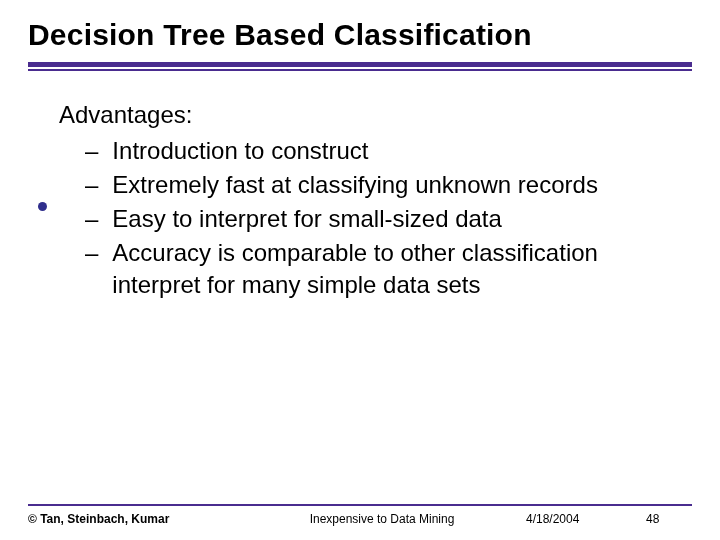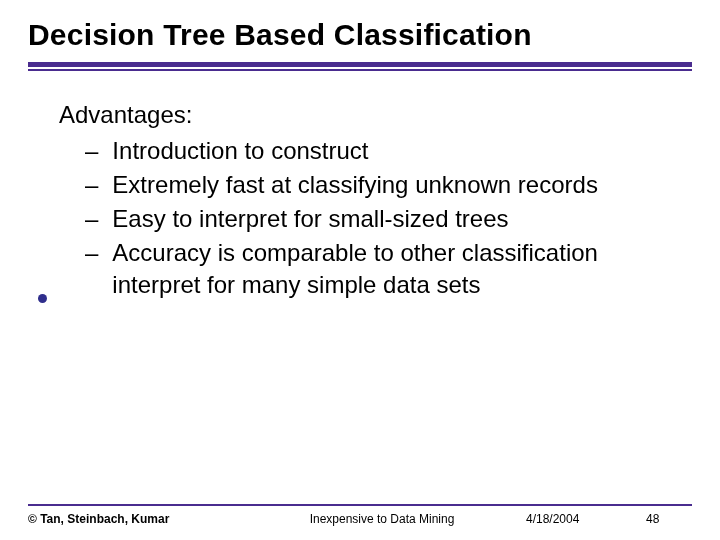--- a/index.html
+++ b/index.html
@@ -3,21 +3,21 @@
 <meta charset="utf-8">
 <style>
   * { margin: 0; padding: 0; box-sizing: border-box; }
   html, body { width: 720px; height: 540px; font-family: Arial, Helvetica, sans-serif; background: #fff; color: #000; }
   .slide { position: relative; width: 720px; height: 540px; padding: 18px 28px 0 28px; }
   .title { font-size: 30px; font-weight: bold; letter-spacing: 0.2px; }
   .rule { margin-top: 10px; }
   .rule .bar-thick { height: 5px; background: #4a2c8f; }
   .rule .bar-thin  { height: 2px; background: #4a2c8f; margin-top: 2px; }
   .content { margin-top: 28px; padding-left: 10px; }
-  .lvl1 { display: flex; align-items: flex-end; font-size: 24px; line-height: 1.35; }
+  .lvl1 { display: flex; align-items: center; font-size: 24px; line-height: 1.35; }
   .dot { display: inline-block; width: 9px; height: 9px; border-radius: 50%; background: #2f2e8c; margin-top: 11px; margin-right: 12px; flex: 0 0 auto; }
   .lvl1-text { flex: 1 1 auto; }
   .sublist { margin-top: 4px; padding-left: 26px; }
   .lvl2 { display: flex; align-items: flex-start; font-size: 24px; line-height: 1.33; margin-bottom: 2px; }
   .dash { flex: 0 0 auto; margin-right: 14px; }
   .lvl2-text { flex: 1 1 auto; max-width: 560px; }
   .footer { position: absolute; left: 0; right: 0; bottom: 14px; padding: 0 28px; }
   .footer-rule { height: 2px; background: #4a2c8f; margin-bottom: 6px; }
   .footer-row { display: flex; align-items: center; font-size: 12px; }
   .f-left { flex: 0 0 210px; font-weight: bold; }
@@ -45,21 +45,21 @@
           <div class="lvl2">
             <span class="dash">–</span>
             <span class="lvl2-text">Introduction to construct</span>
           </div>
           <div class="lvl2">
             <span class="dash">–</span>
             <span class="lvl2-text">Extremely fast at classifying unknown records</span>
           </div>
           <div class="lvl2">
             <span class="dash">–</span>
-            <span class="lvl2-text">Easy to interpret for small-sized trees</span>
+            <span class="lvl2-text">Easy to interpret for small-sized data</span>
           </div>
           <div class="lvl2">
             <span class="dash">–</span>
             <span class="lvl2-text">Accuracy is comparable to other classification interpret for many simple data sets</span>
           </div>
         </div>
       </div>
     </div>
   </div>
 

